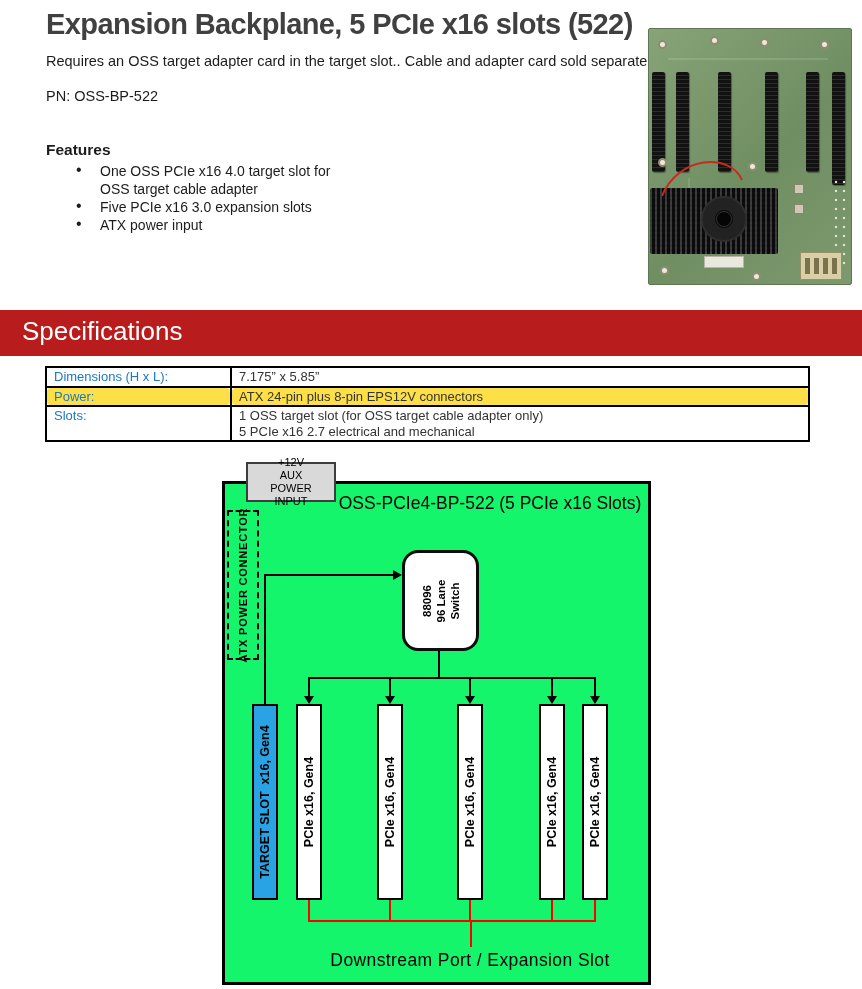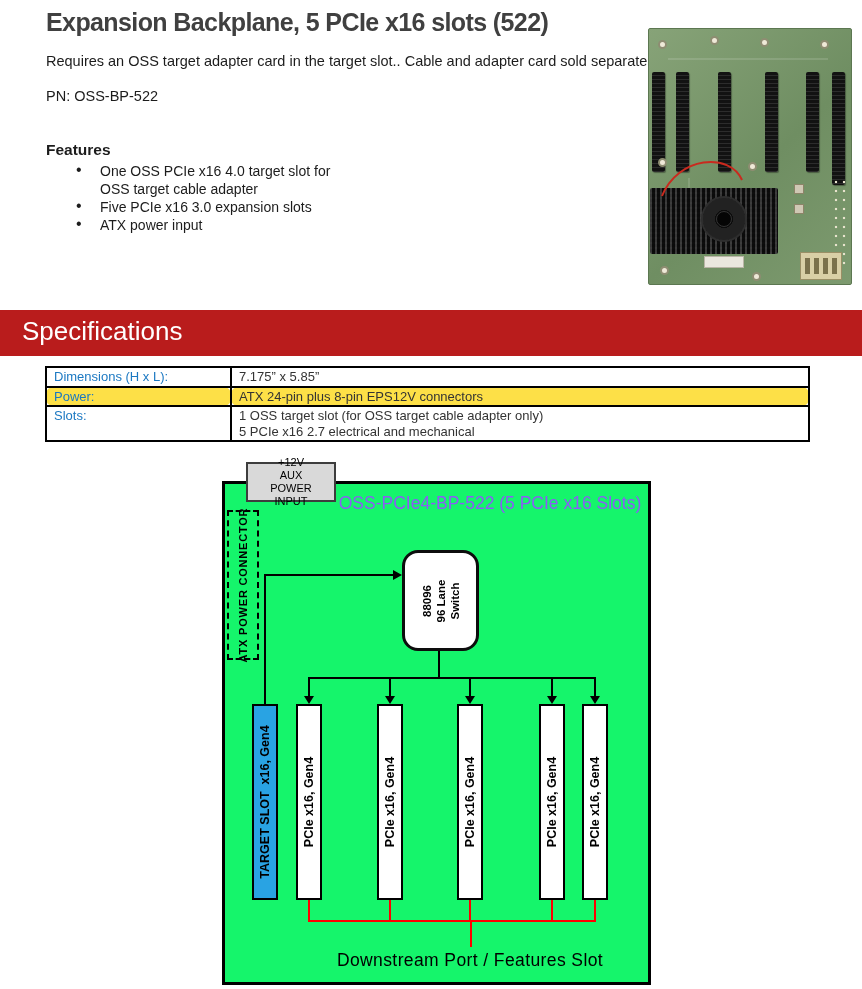--- a/index.html
+++ b/index.html
@@ -1,20 +1,20 @@
 <!DOCTYPE html>
 <html><head>
 <meta charset="utf-8">
 <style>
   * { box-sizing: border-box; margin: 0; padding: 0; }
   body { background: #ffffff; font-family: "Liberation Sans", sans-serif; }
   .page { position: relative; width: 862px; height: 989px; background: #fff; overflow: hidden; }
 
   
-  .doc-title { position: absolute; left: 46px; top: 8px; font-size: 25px; font-weight: 600;
+  .doc-title { position: absolute; left: 46px; top: 8px; font-size: 29px; font-weight: 600;
                color: #404040; letter-spacing: -0.6px; }
   .doc-subtitle { position: absolute; left: 46px; top: 53px; font-size: 14.5px; color: #1c1c1c; }
   .doc-pn { position: absolute; left: 46px; top: 88px; font-size: 14.5px; color: #1c1c1c; }
 
   .features-heading { position: absolute; left: 46px; top: 141px; font-size: 15.5px; font-weight: bold; color: #1c1c1c; }
   .features-list { position: absolute; left: 46px; top: 162px; width: 330px; list-style: none; }
   .features-list li { position: relative; padding-left: 54px; font-size: 14px; color: #1c1c1c;
                       line-height: 18px; max-width: 330px; }
   .features-list li::before { content: "\2022"; position: absolute; left: 30px; top: -1px; font-size: 16px; }
   .features-list li .wrapbox { display: inline-block; max-width: 258px; }
@@ -63,21 +63,21 @@
   .spec-table td.val { color: #333; white-space: pre-line; }
   .spec-table tr.shaded td { background: #fde047; border-radius: 7px; }
 
   
   .diagram-bg { position: absolute; left: 222px; top: 481px; width: 429px; height: 504px;
                 background: #15f56b; border: 3px solid #000; }
   .pwr-input-box { position: absolute; left: 246px; top: 462px; width: 90px; height: 39px; background: #d9d9d9;
                    border: 2px solid #3d3d3d; display: flex; align-items: center; justify-content: center;
                    text-align: center; font-size: 11px; line-height: 13px; color: #000; z-index: 3; padding: 18px; }
   .diagram-title { position: absolute; left: 320px; top: 493px; width: 340px; text-align: center;
-                   font-size: 17.5px; color: #8b5cf6; z-index: 2; }
+                   font-size: 17.5px; color: #000000; z-index: 2; }
   .atx-box { position: absolute; left: 227px; top: 510px; width: 32px; height: 150px;
              border: 2px dashed #000; display: flex; align-items: center; justify-content: center; z-index: 2; }
   .atx-box .lbl { transform: rotate(-90deg); white-space: nowrap; font-size: 11px; font-weight: 600;
                   letter-spacing: 0.8px; color: #000; }
   .switch-box { position: absolute; left: 402px; top: 550px; width: 77px; height: 101px; background: #fff;
                 border: 3px solid #0d0d0d; border-radius: 16px; display: flex; align-items: center;
                 justify-content: center; z-index: 2; }
   .switch-box .lbl { transform: rotate(-90deg); white-space: nowrap; text-align: center; font-size: 11.5px;
                      font-weight: bold; line-height: 14px; color: #000; }
   .dline { position: absolute; background: #000; z-index: 1; }
@@ -214,15 +214,15 @@
   </div>
 
   <div class="rline" style="left:308px;top:900px;width:2px;height:22px;"></div>
   <div class="rline" style="left:389px;top:900px;width:2px;height:22px;"></div>
   <div class="rline" style="left:469px;top:900px;width:2px;height:22px;"></div>
   <div class="rline" style="left:551px;top:900px;width:2px;height:22px;"></div>
   <div class="rline" style="left:594px;top:900px;width:2px;height:22px;"></div>
   <div class="rline" style="left:308px;top:920px;width:288px;height:2px;"></div>
   <div class="rline" style="left:470px;top:920px;width:2px;height:27px;"></div>
 
-  <div class="downstream-label">Downstream Port / Features Slot</div>
+  <div class="downstream-label">Downstream Port / Expansion Slot</div>
 
 </div>
 
 </body></html>

